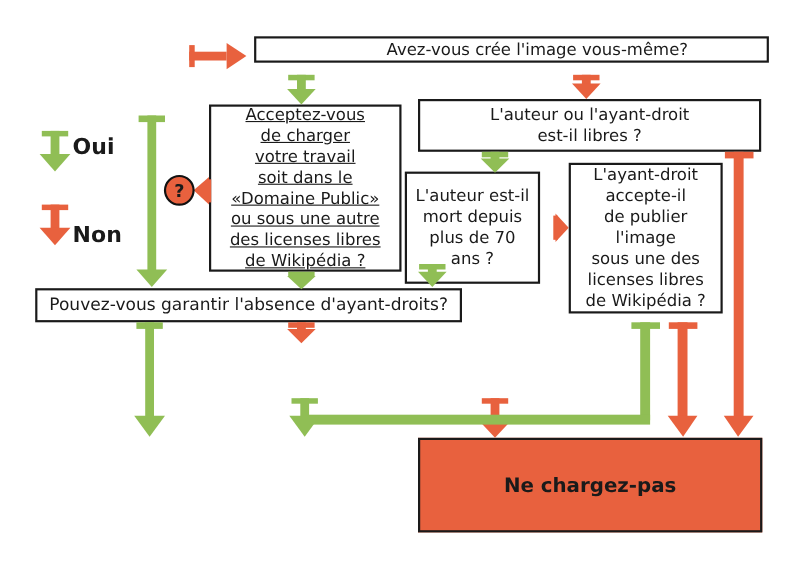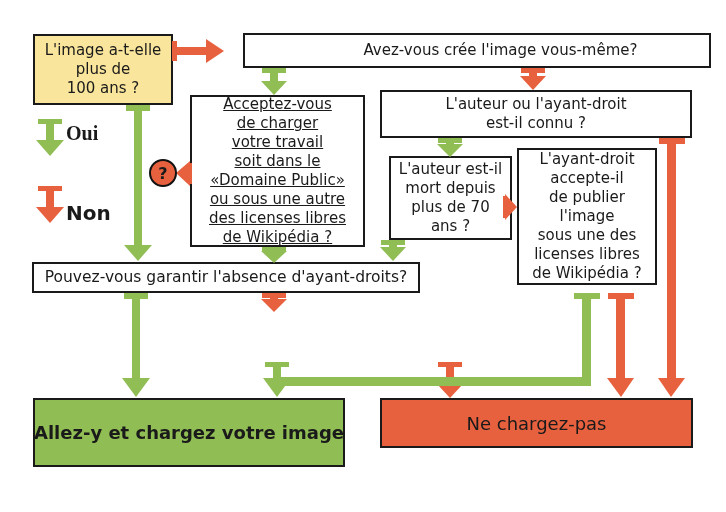--- a/index.html
+++ b/index.html
@@ -10,86 +10,82 @@
   }
   .stage{position:absolute;inset:0;width:726px;height:512px;}
   .node{
     position:absolute;box-sizing:border-box;
     border:2px solid #1a1a1a;background:#ffffff;
     display:flex;align-items:center;justify-content:center;
     text-align:center;white-space:pre-line;
     font-size:15px;line-height:19px;z-index:2;
   }
   .node-age{left:33px;top:34px;width:140px;height:71px;background:#f9e59b;}
-  .node-self{left:243px;top:33px;width:468px;height:35px;padding-left:47px;}
+  .node-self{left:231px;top:33px;width:468px;height:24px;padding-left:47px;}
   .node-accept{left:190px;top:95px;width:175px;height:152px;text-decoration:underline;}
   .node-known{left:380px;top:90px;width:312px;height:48px;}
-  .node-dead{left:389px;top:156px;width:123px;height:84px;}
+  .node-dead{left:368px;top:156px;width:123px;height:102px;}
   .node-holder{left:517px;top:148px;width:140px;height:137px;}
   .node-guarantee{left:32px;top:262px;width:388px;height:31px;font-size:15.5px;}
   .node-permission{left:172px;top:312px;width:363px;height:50px;}
   .node-go{left:33px;top:398px;width:312px;height:69px;background:#90be55;
            font-weight:bold;font-size:18px;white-space:nowrap;}
-  .node-stop{left:380px;top:398px;width:313px;height:50px;background:#e8613e;
-           font-weight:normal;font-size:18px;white-space:nowrap;}
+  .node-stop{left:380px;top:398px;width:313px;height:86px;background:#e8613e;
+           font-weight:bold;font-size:18px;white-space:nowrap;}
   .help-circle{
     position:absolute;left:149px;top:159px;width:28px;height:28px;
     box-sizing:border-box;border:2.5px solid #111;border-radius:50%;
     background:#e8613e;display:flex;align-items:center;justify-content:center;
     font-weight:bold;font-size:16px;z-index:4;
   }
   .legend-label{
     position:absolute;font-weight:bold;font-size:20px;line-height:26px;z-index:2;
   }
-  .legend-oui{left:66px;top:120px;font-family:Liberation Serif, serif;}
+  .legend-oui{left:66px;top:120px;}
   .legend-non{left:66px;top:200px;}
   svg.arrows{position:absolute;left:0;top:0;z-index:3;pointer-events:none;}
   .arr-o{fill:#e8613e;}
   .arr-g{fill:#90be55;}
 </style>
 </head>
 <body>
 
 <div class="stage">
 
-  <div class="node node-age">L'image a-t-elle
-plus de
-100 ans ?</div>
 
   <div class="node node-self">Avez-vous crée l'image vous-même?</div>
 
   <div class="node node-accept">Acceptez-vous
 de charger
 votre travail
 soit dans le
 «Domaine Public»
 ou sous une autre
 des licenses libres
 de Wikipédia ?</div>
 
   <div class="node node-known">L'auteur ou l'ayant-droit
-est-il connu ?</div>
+est-il libres ?</div>
 
   <div class="node node-dead">L'auteur est-il
 mort depuis
 plus de 70
 ans ?</div>
 
   <div class="node node-holder">L'ayant-droit
 accepte-il
 de publier
 l'image
 sous une des
 licenses libres
 de Wikipédia ?</div>
 
   <div class="node node-guarantee">Pouvez-vous garantir l'absence d'ayant-droits?</div>
 
 
-  <div class="node node-go">Allez-y et chargez votre image</div>
 
   <div class="node node-stop">Ne chargez-pas</div>
 
   <div class="help-circle">?</div>
 
   <div class="legend-label legend-oui">Oui</div>
   <div class="legend-label legend-non">Non</div>
 
   <svg class="arrows" width="726" height="512" viewBox="0 0 726 512">
 

